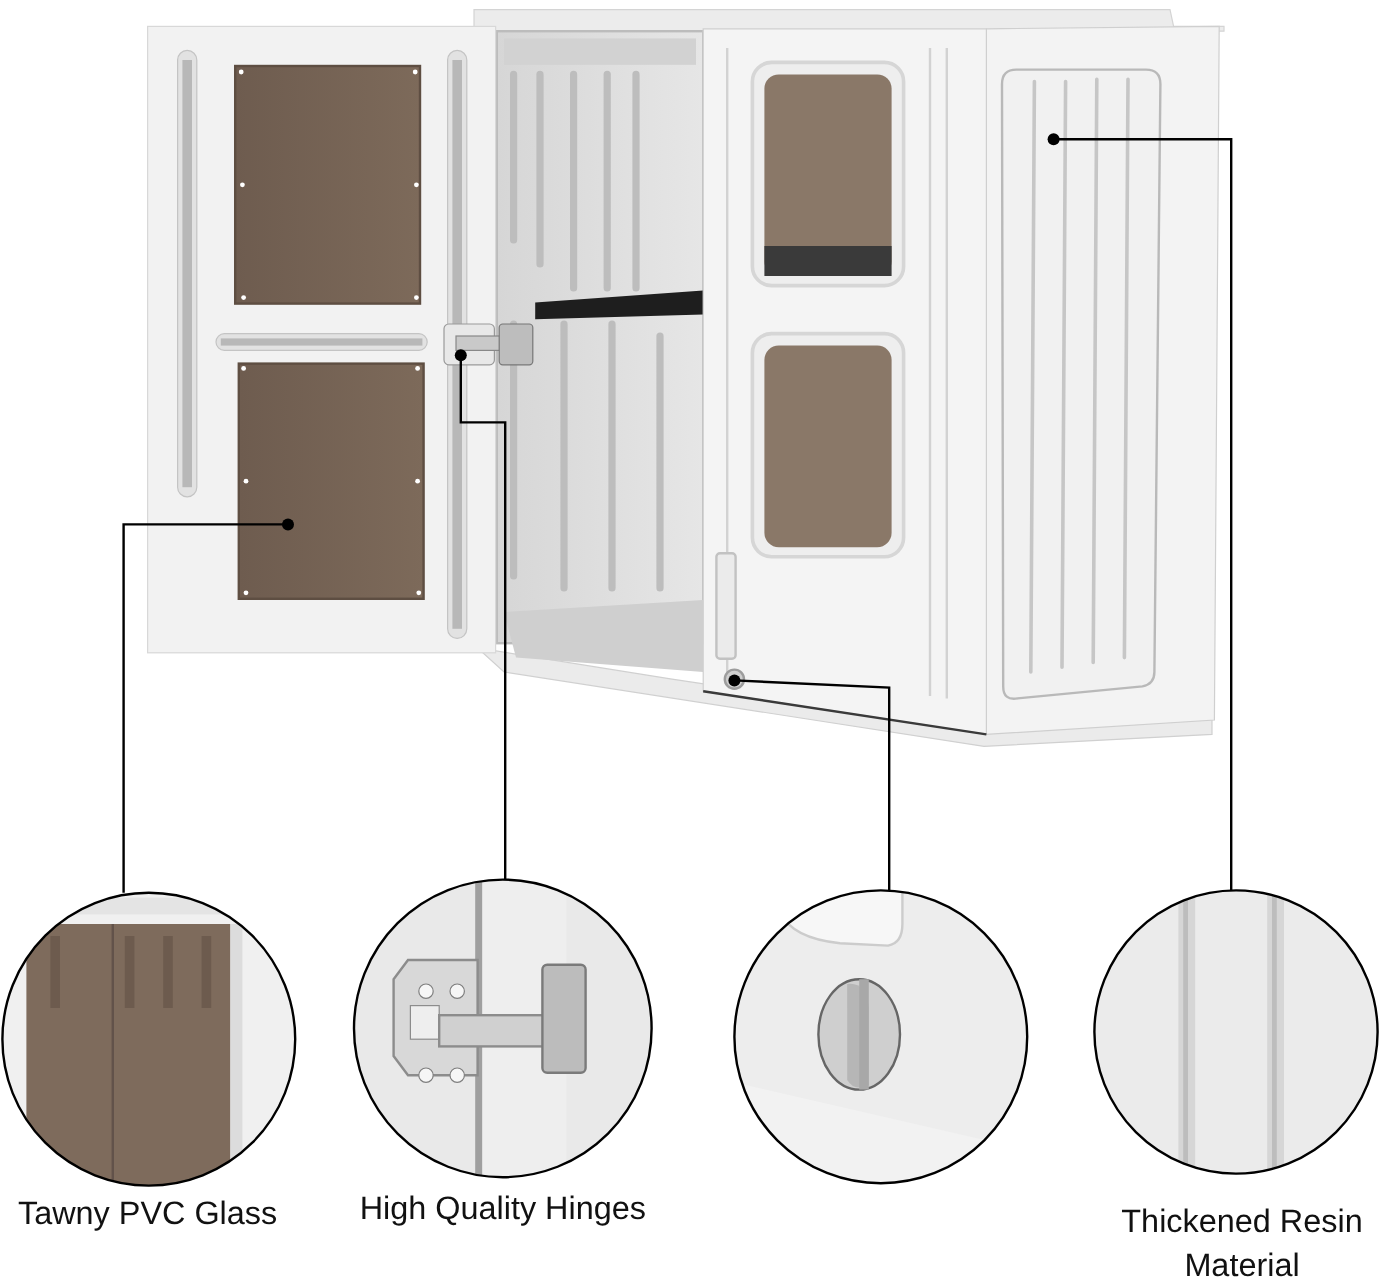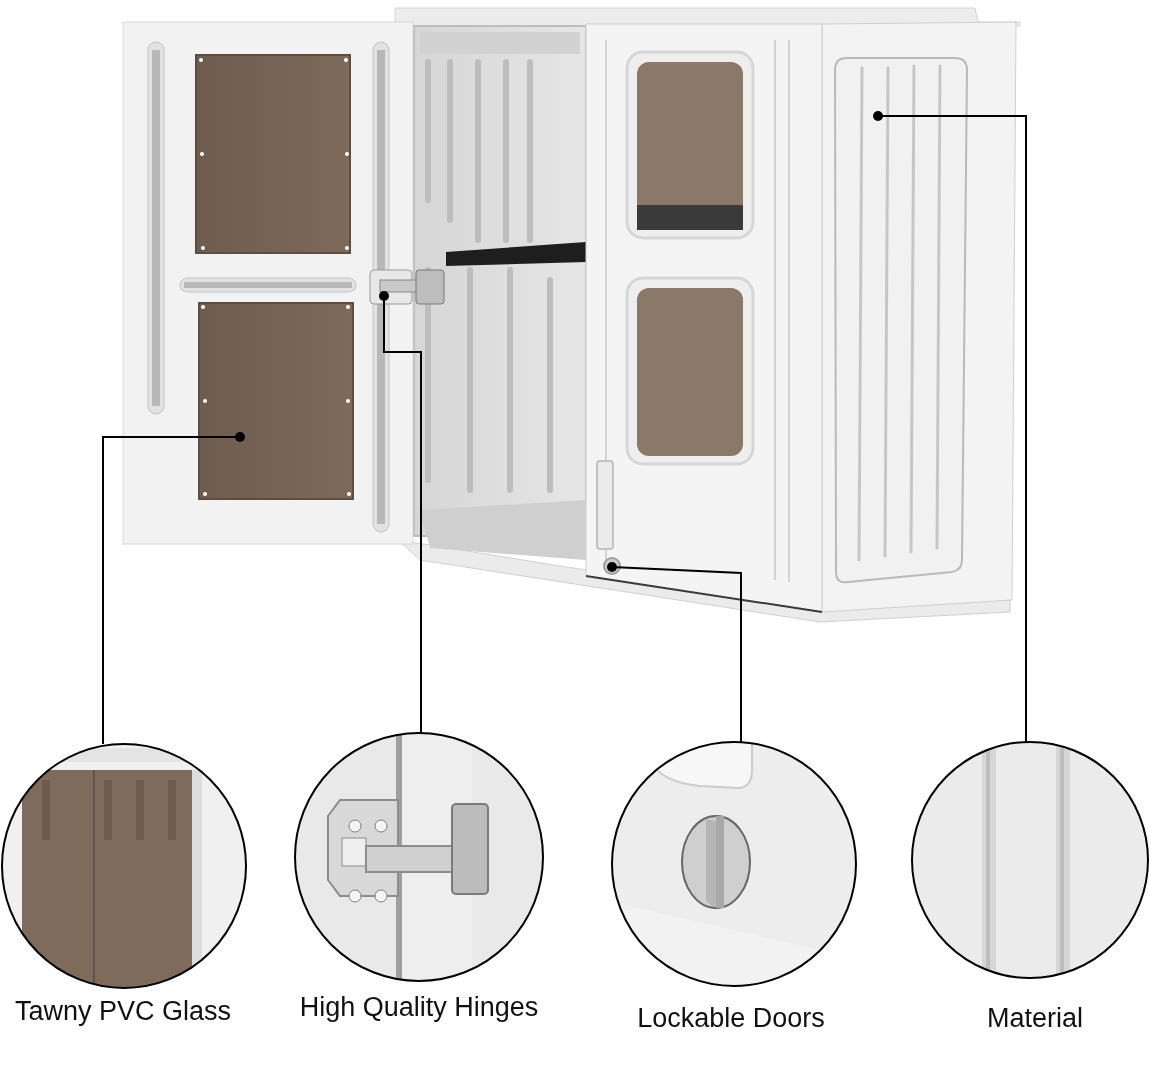--- a/index.html
+++ b/index.html
@@ -212,18 +212,18 @@
         <rect x="986" y="740" width="4" height="260" fill="#bdbdbd"></rect>
         <rect x="1056" y="740" width="14" height="260" fill="#d6d6d6"></rect>
         <rect x="1060" y="740" width="4" height="260" fill="#bdbdbd"></rect>
       </g>
       <circle cx="1030" cy="860" r="118" fill="none" stroke="#000000" stroke-width="2"></circle>
     </g>
   </svg>
 
   <div class="label label-1">Tawny PVC Glass</div>
   <div class="label label-2">High Quality Hinges</div>
-  <div class="label label-3">Lockable Doors</div>
   <div class="label label-4">
+    <span>Thickened Resin</span>
     <span>Material</span>
   </div>
 
 </div>
 
 </body></html>

